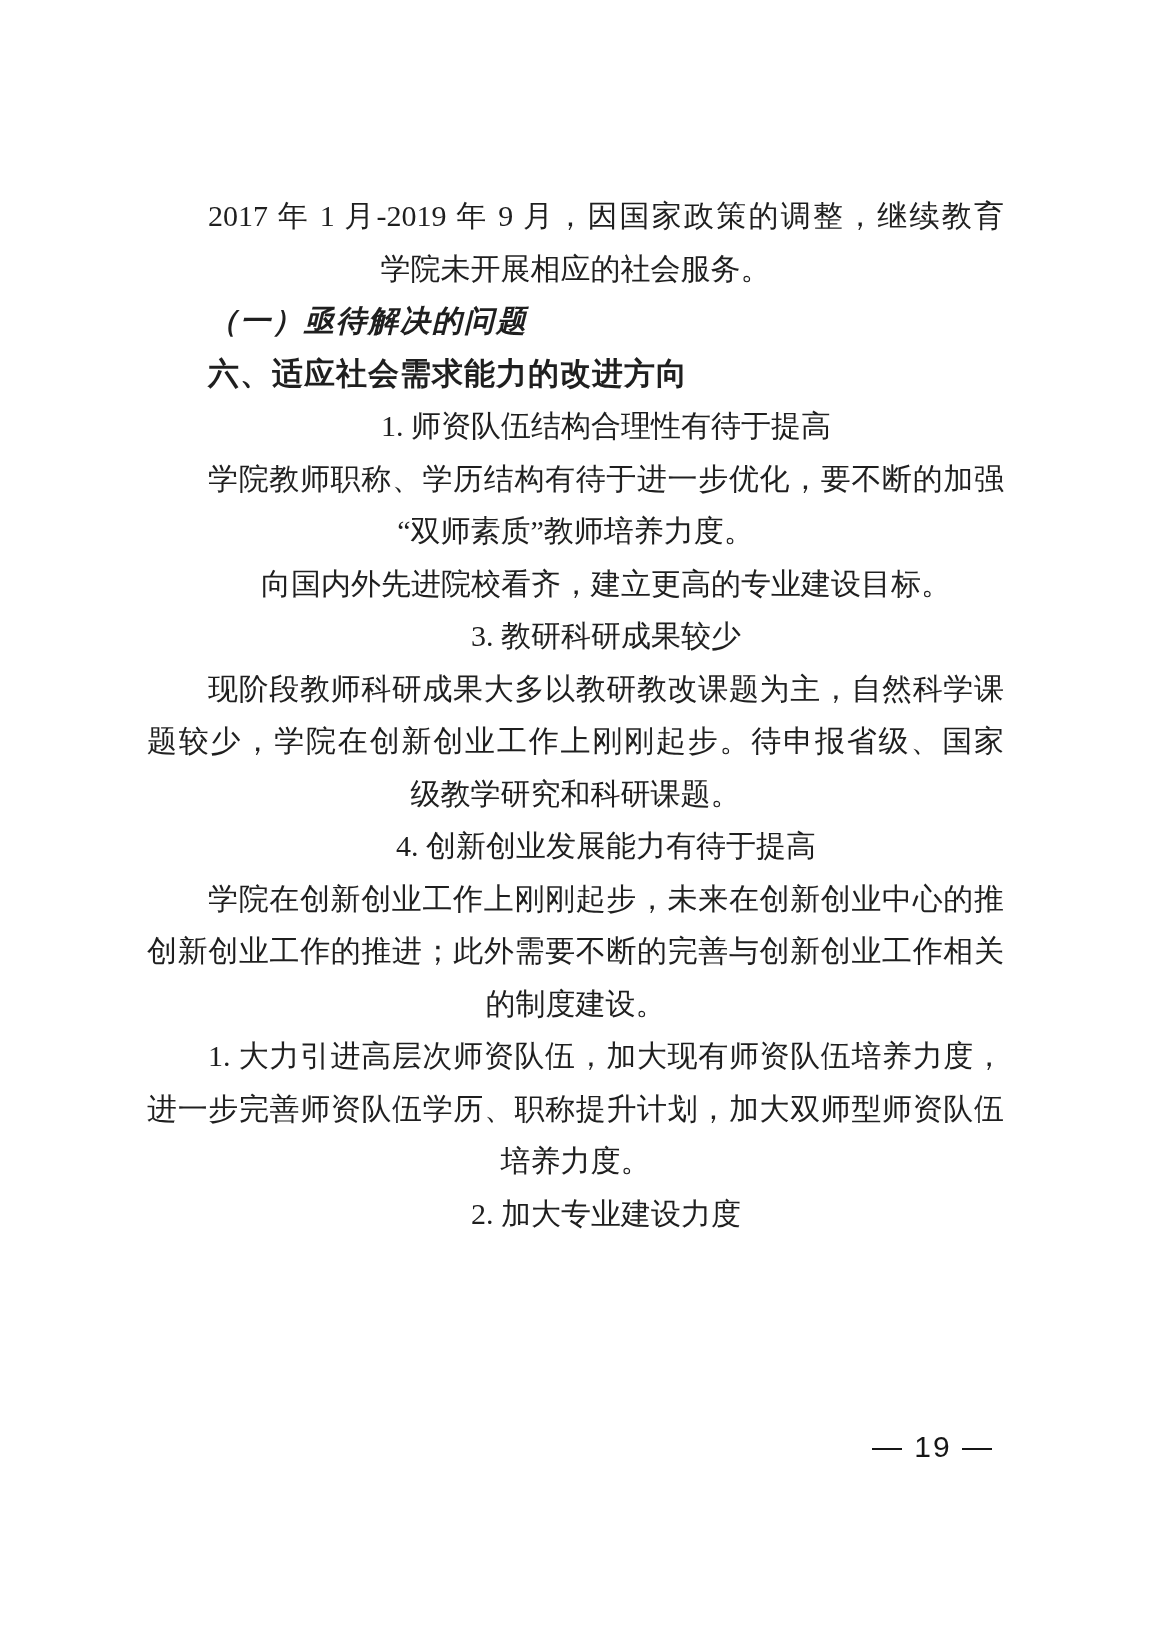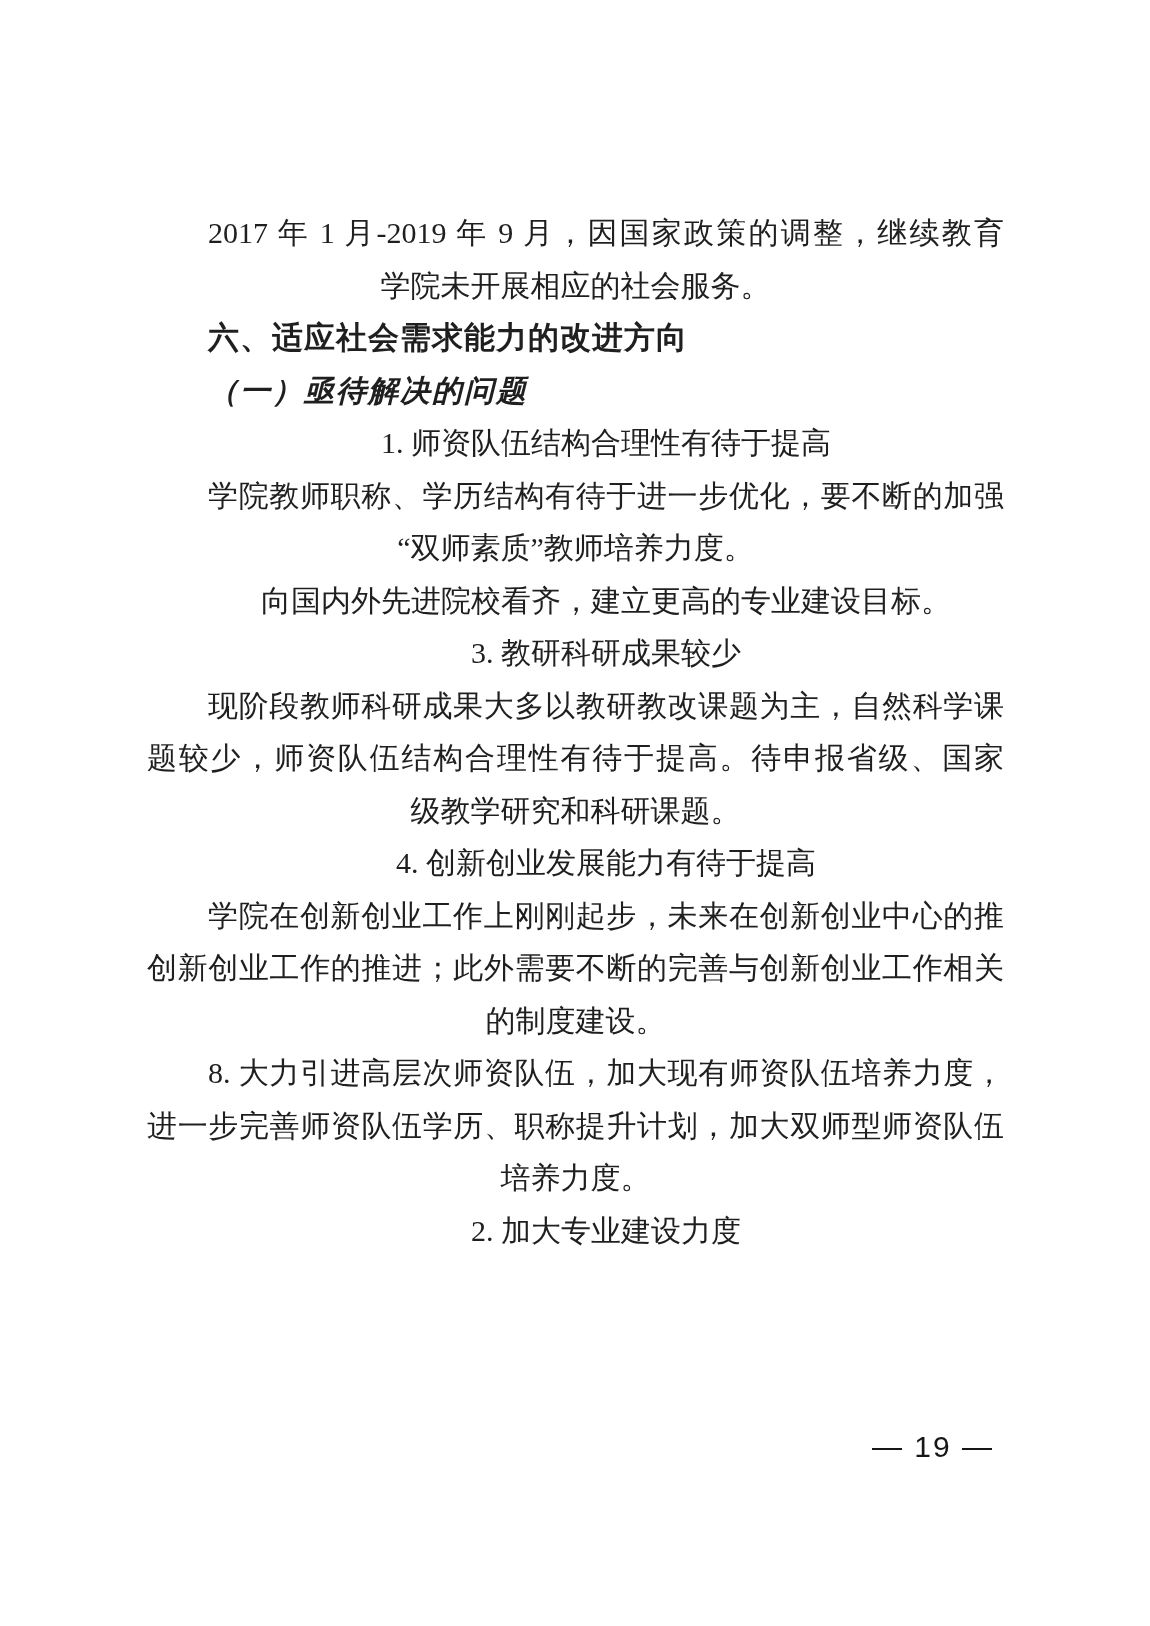--- a/index.html
+++ b/index.html
@@ -13,21 +13,21 @@
     color: #1f1f1f;
   }
   .page {
     position: absolute;
     inset: 0;
     background: #ffffff;
   }
   .content {
     position: absolute;
     left: 147px;
-    top: 207px;
+    top: 190px;
     width: 857px;
   }
   .line {
     height: 52.5px;
     line-height: 52.5px;
     font-size: 30px;
     white-space: normal;
   }
   .line.indent { text-indent: 61px; }
   .line.justify {
@@ -62,33 +62,33 @@
     letter-spacing: 2px;
   }
 </style>
 </head>
 <body>
 
 <main class="page">
   <section class="content" id="content">
       <div class="line style-body indent justify">2017 年 1 月-2019 年 9 月，因国家政策的调整，继续教育</div>
       <div class="line style-body">学院未开展相应的社会服务。</div>
+      <div class="line style-subheading indent">（一）亟待解决的问题</div>
       <div class="line style-heading indent">六、适应社会需求能力的改进方向</div>
-      <div class="line style-subheading indent">（一）亟待解决的问题</div>
       <div class="line style-body indent">1. 师资队伍结构合理性有待于提高</div>
       <div class="line style-body indent justify">学院教师职称、学历结构有待于进一步优化，要不断的加强</div>
       <div class="line style-body">“双师素质”教师培养力度。</div>
       <div class="line style-body indent">向国内外先进院校看齐，建立更高的专业建设目标。</div>
       <div class="line style-body indent">3. 教研科研成果较少</div>
       <div class="line style-body indent justify">现阶段教师科研成果大多以教研教改课题为主，自然科学课</div>
-      <div class="line style-body justify">题较少，师资队伍结构合理性有待于提高。待申报省级、国家</div>
+      <div class="line style-body justify">题较少，学院在创新创业工作上刚刚起步。待申报省级、国家</div>
       <div class="line style-body">级教学研究和科研课题。</div>
       <div class="line style-body indent">4. 创新创业发展能力有待于提高</div>
       <div class="line style-body indent justify">学院在创新创业工作上刚刚起步，未来在创新创业中心的推</div>
       <div class="line style-body justify">创新创业工作的推进；此外需要不断的完善与创新创业工作相关</div>
       <div class="line style-body">的制度建设。</div>
-      <div class="line style-body indent justify">8. 大力引进高层次师资队伍，加大现有师资队伍培养力度，</div>
+      <div class="line style-body indent justify">1. 大力引进高层次师资队伍，加大现有师资队伍培养力度，</div>
       <div class="line style-body justify">进一步完善师资队伍学历、职称提升计划，加大双师型师资队伍</div>
       <div class="line style-body">培养力度。</div>
       <div class="line style-body indent">2. 加大专业建设力度</div>
     </section>
   <div class="footer">— 19 —</div>
 </main>
 
 </body></html>

